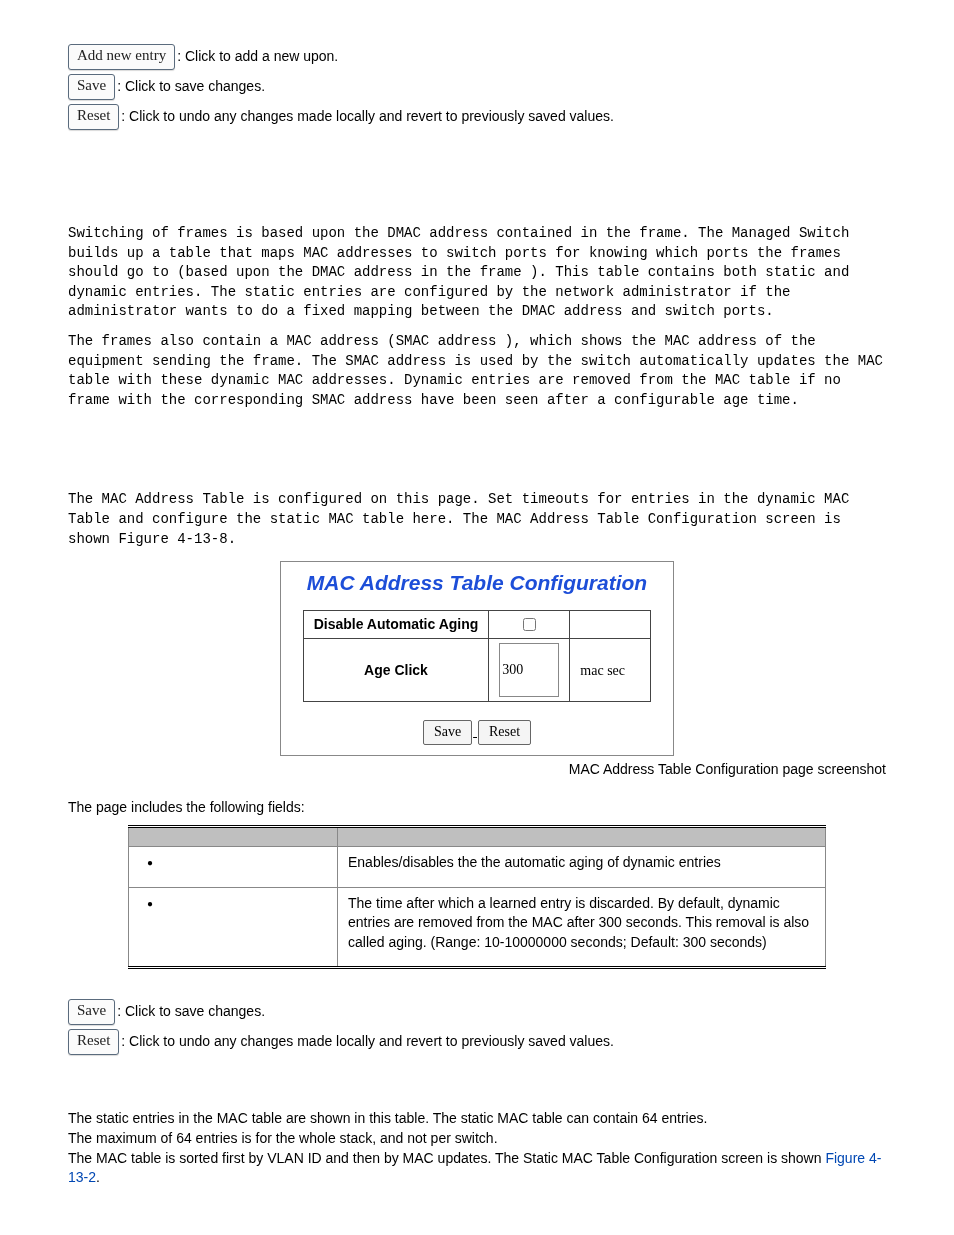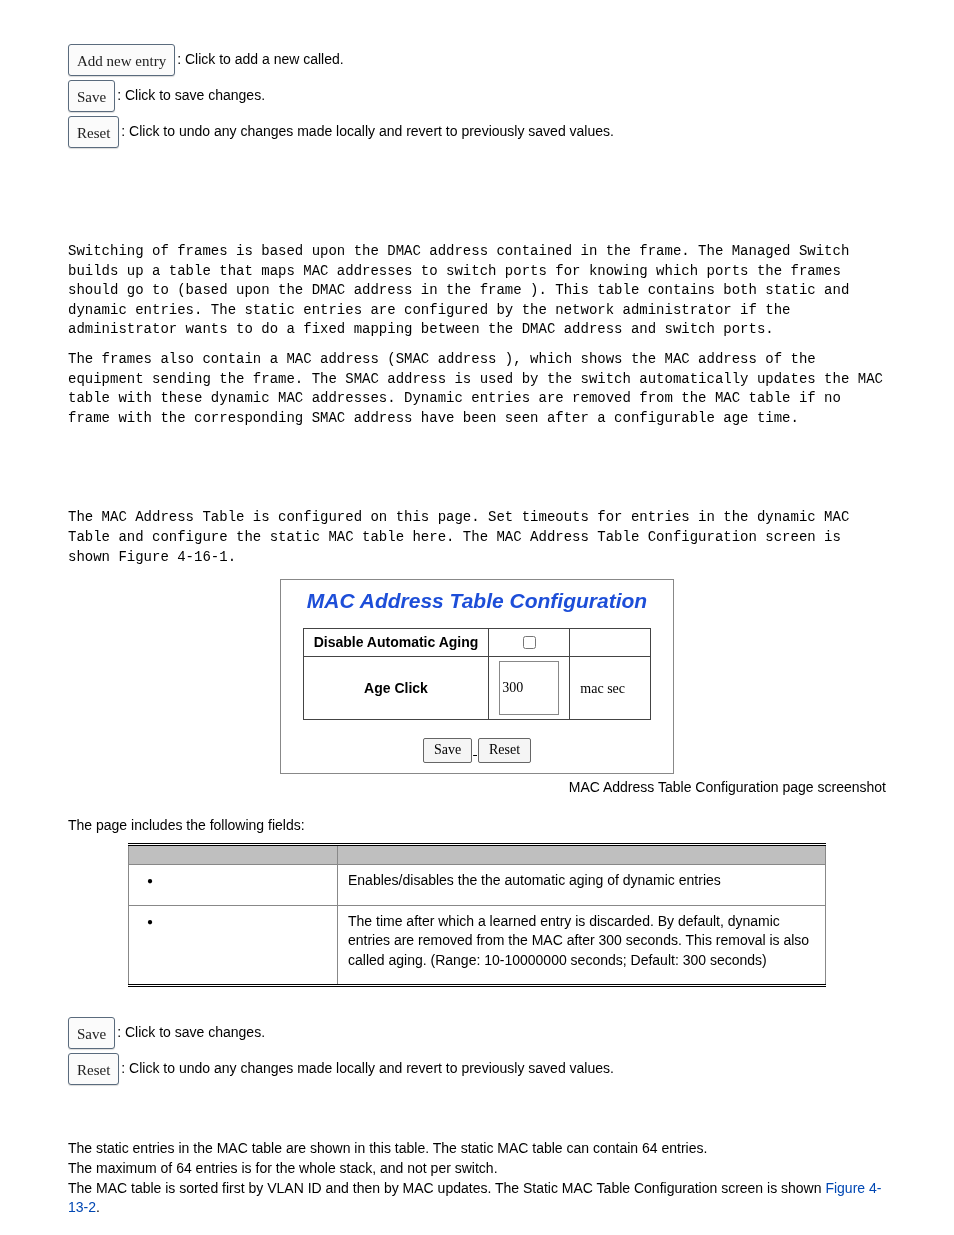--- a/index.html
+++ b/index.html
@@ -8,21 +8,21 @@
     color: #000;
     margin: 0;
     padding: 40px 68px 40px 68px;
     line-height: 1.4;
   }
   .btn-img {
     display: inline-block;
     background: #fbfbfb;
     border: 1px solid #5a6b7d;
     border-radius: 3px;
-    padding: 6px 8px 3px 8px;
+    padding: 0 8px 3px 8px;
     font-family: "Times New Roman", serif;
     font-size: 15px;
     color: #222;
     vertical-align: middle;
     box-shadow: 0 1px 1px rgba(0,0,0,0.15);
     margin-right: 2px;
   }
   .btn-desc-line { margin: 4px 0; }
   .section-gap { height: 80px; }
   p { margin: 10px 0; font-family: Liberation Mono, monospace; }
@@ -104,37 +104,37 @@
   }
   .bullet { font-size: 10px; vertical-align: middle; }
   .figlink { color: #0047b3; text-decoration: none; }
   .page-num { text-align: center; margin-top: 120px; font-size: 14px; }
   .unit-txt { font-family: "Times New Roman", serif; font-size: 14px; }
 </style>
 </head>
 <body>
 
 <div class="btn-desc-line">
-  <span class="btn-img">Add new entry</span><span>: Click to add a new called.</span>
+  <span class="btn-img">Add new entry</span><span>: Click to add a new upon.</span>
 </div>
 <div class="btn-desc-line">
   <span class="btn-img">Save</span><span>: Click to save changes.</span>
 </div>
 <div class="btn-desc-line">
   <span class="btn-img">Reset</span><span>: Click to undo any changes made locally and revert to previously saved values.</span>
 </div>
 
 <div class="section-gap"></div>
 
 <p>Switching of frames is based upon the DMAC address contained in the frame. The Managed Switch builds up a table that maps MAC addresses to switch ports for knowing which ports the frames should go to (based upon the DMAC address in the frame ). This table contains both static and dynamic entries. The static entries are configured by the network administrator if the administrator wants to do a fixed mapping between the DMAC address and switch ports.</p>
 <p>The frames also contain a MAC address (SMAC address ), which shows the MAC address of the equipment sending the frame. The SMAC address is used by the switch automatically updates the MAC table with these dynamic MAC addresses. Dynamic entries are removed from the MAC table if no frame with the corresponding SMAC address have been seen after a configurable age time.</p>
 
 <div style="height:60px;"></div>
 
-<p>The MAC Address Table is configured on this page. Set timeouts for entries in the dynamic MAC Table and configure the static MAC table here. The MAC Address Table Configuration screen is shown Figure 4-16-1.</p>
+<p>The MAC Address Table is configured on this page. Set timeouts for entries in the dynamic MAC Table and configure the static MAC table here. The MAC Address Table Configuration screen is shown Figure 4-13-8.</p>
 
 <div class="figure-wrap">
   <div class="fig-title">MAC Address Table Configuration</div>
   <table class="cfg-table">
     <tbody>
         <tr>
       <th>Disable Automatic Aging</th>
       <td style="text-align:center; width:60px;"><input type="checkbox" class="cfg-checkbox" style=""></td>
       <td style="width:60px;"></td>
     </tr>

